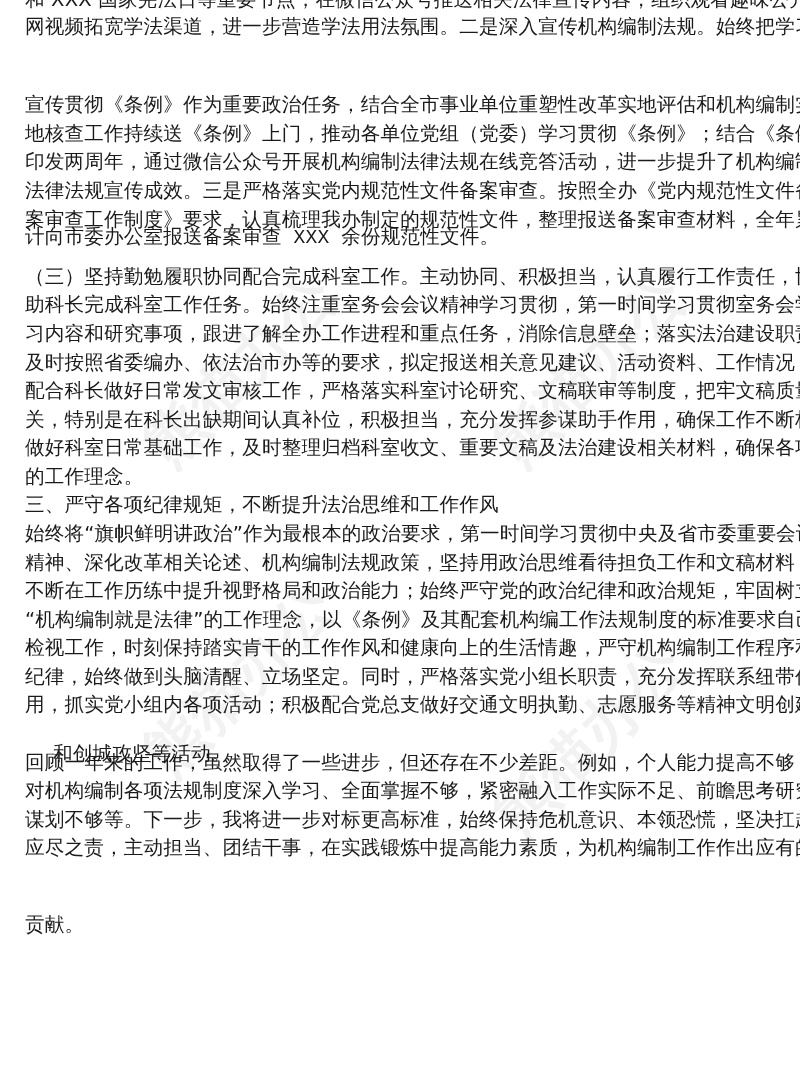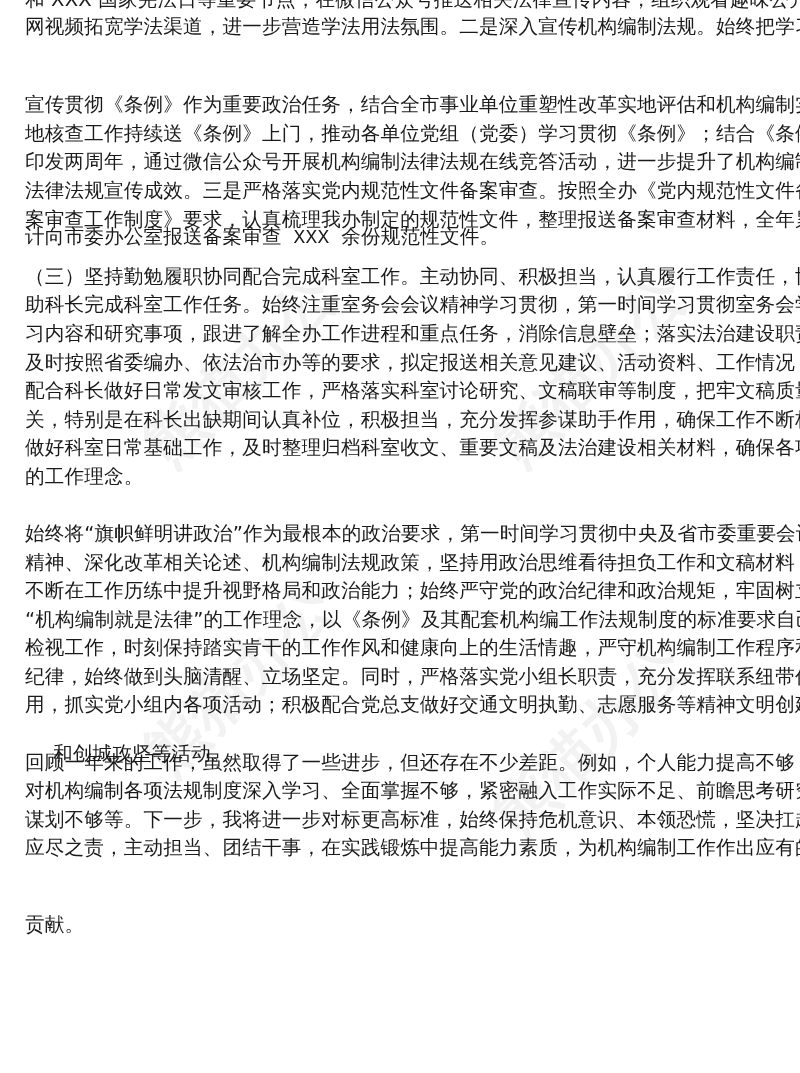--- a/index.html
+++ b/index.html
@@ -74,20 +74,21 @@
     <div class="line" style="top:263px; left:25px;">（三）坚持勤勉履职协同配合完成科室工作。主动协同、积极担当，认真履行工作责任，协</div>
     <div class="line" style="top:291px;">助科长完成科室工作任务。始终注重室务会会议精神学习贯彻，第一时间学习贯彻室务会学</div>
     <div class="line" style="top:320px;">习内容和研究事项，跟进了解全办工作进程和重点任务，消除信息壁垒；落实法治建设职责，</div>
     <div class="line" style="top:349px;">及时按照省委编办、依法治市办等的要求，拟定报送相关意见建议、活动资料、工作情况；</div>
     <div class="line" style="top:377px;">配合科长做好日常发文审核工作，严格落实科室讨论研究、文稿联审等制度，把牢文稿质量</div>
     <div class="line" style="top:406px;">关，特别是在科长出缺期间认真补位，积极担当，充分发挥参谋助手作用，确保工作不断档；</div>
     <div class="line" style="top:434px;">做好科室日常基础工作，及时整理归档科室收文、重要文稿及法治建设相关材料，确保各项</div>
     <div class="line last" style="top:463px;">的工作理念。</div>
   </div>
 
+  <div class="line last" style="top:491px;">三、严守各项纪律规矩，不断提升法治思维和工作作风</div>
 
   <div>
     <div class="line" style="top:520px;">始终将“旗帜鲜明讲政治”作为最根本的政治要求，第一时间学习贯彻中央及省市委重要会议</div>
     <div class="line" style="top:549px;">精神、深化改革相关论述、机构编制法规政策，坚持用政治思维看待担负工作和文稿材料，</div>
     <div class="line" style="top:577px;">不断在工作历练中提升视野格局和政治能力；始终严守党的政治纪律和政治规矩，牢固树立</div>
     <div class="line" style="top:606px;">“机构编制就是法律”的工作理念，以《条例》及其配套机构编工作法规制度的标准要求自己、</div>
     <div class="line" style="top:634px;">检视工作，时刻保持踏实肯干的工作作风和健康向上的生活情趣，严守机构编制工作程序和</div>
     <div class="line" style="top:663px;">纪律，始终做到头脑清醒、立场坚定。同时，严格落实党小组长职责，充分发挥联系纽带作</div>
     <div class="line" style="top:691px;">用，抓实党小组内各项活动；积极配合党总支做好交通文明执勤、志愿服务等精神文明创建</div>
     <div class="line last" style="top:740px;margin-left:28px;">和创城攻坚等活动。</div>

